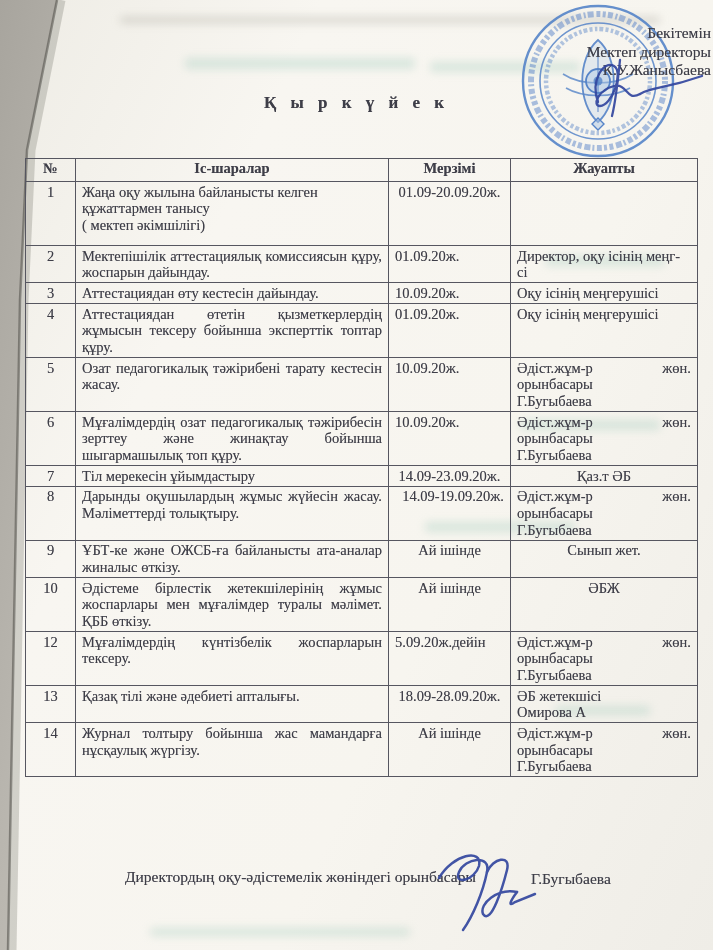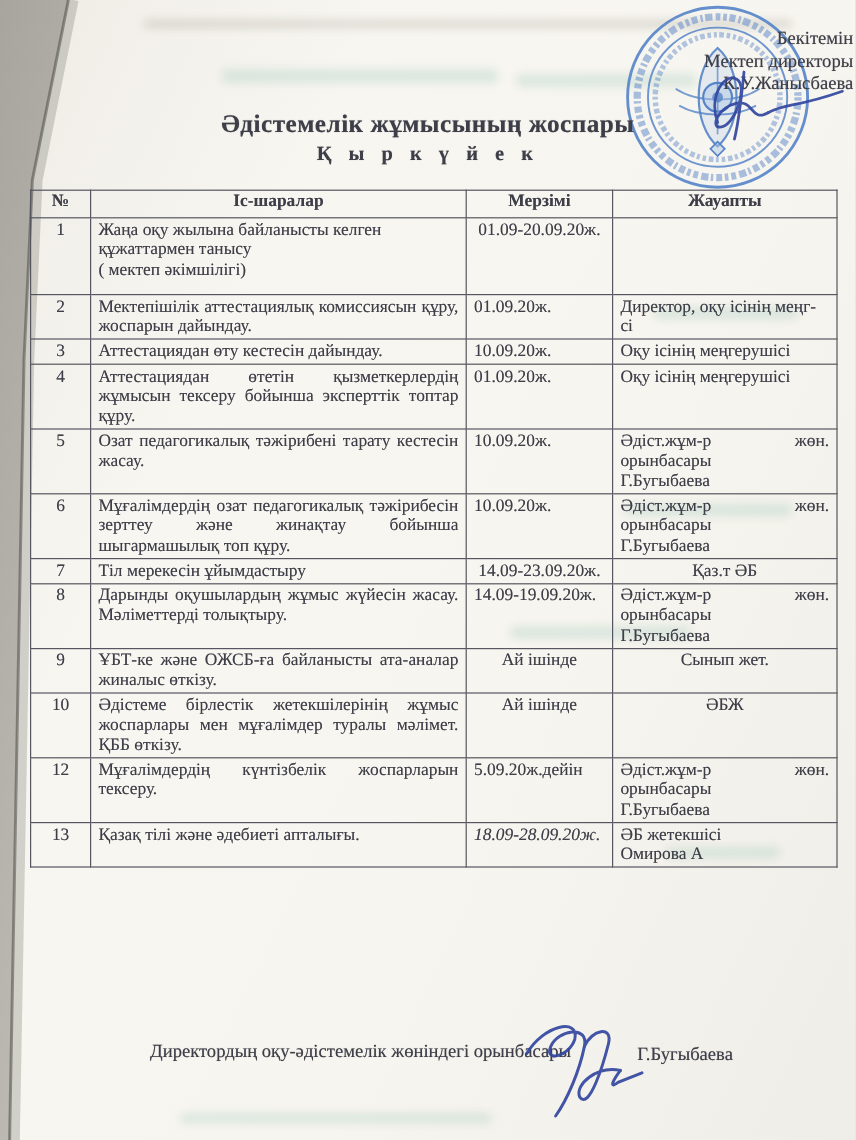--- a/index.html
+++ b/index.html
@@ -97,21 +97,20 @@
 
 <svg class="sig-top" viewBox="0 0 140 78">
   <g stroke="var(--sig)" fill="none" stroke-width="2.3" stroke-linecap="round" opacity=".92">
     <path d="M30 54 C 22 32 36 12 46 18 C 56 24 44 58 32 58 C 24 58 30 42 46 38 C 60 35 58 54 72 46"></path>
     <path d="M52 12 C 50 32 48 52 44 68"></path>
     <path d="M72 46 C 86 38 94 42 134 28"></path>
   </g>
 </svg>
 
 <div class="titles">
-  <div class="t-main">Әдістемелік жұмысының жоспары</div>
   <div class="t-month">Қ ы р к ү й е к</div>
 </div>
 
 <table class="plan">
   <colgroup>
     <col style="width:50px">
       <col style="width:313px">
       <col style="width:122px">
       <col style="width:187px">
   </colgroup>
@@ -187,21 +186,21 @@
         <td class="c-num">7</td>
         <td class="c-act"> Тіл мерекесін ұйымдастыру</td>
         <td class="c-term" style="text-align: center;">14.09-23.09.20ж.</td>
         <td class="c-resp" style="text-align: center;">
           <div>Қаз.т ӘБ</div>
         </td>
       </tr>
       <tr>
         <td class="c-num">8</td>
         <td class="c-act">Дарынды оқушылардың жұмыс жүйесін жасау. Мәліметтерді толықтыру.</td>
-        <td class="c-term" style="text-align: left;">14.09-19.09.20ж.</td>
+        <td class="c-term" style="text-align: right;">14.09-19.09.20ж.</td>
         <td class="c-resp" style="text-align: left;">
           <div class="jline">
             <span>Әдіст.жұм-р</span>
             <span>жөн.</span>
           </div>
           <div>орынбасары</div>
           <div>Г.Бугыбаева</div>
         </td>
       </tr>
       <tr>
@@ -229,24 +228,37 @@
             <span>Әдіст.жұм-р</span>
             <span>жөн.</span>
           </div>
           <div>орынбасары</div>
           <div>Г.Бугыбаева</div>
         </td>
       </tr>
       <tr>
         <td class="c-num">13</td>
         <td class="c-act">Қазақ тілі және әдебиеті апталығы.</td>
-        <td class="c-term" style="text-align: left; font-style: italic;">18.09-28.09.20ж.</td>
+        <td class="c-term" style="text-align: center;">18.09-28.09.20ж.</td>
         <td class="c-resp" style="text-align: left;">
           <div>ӘБ жетекшісі</div>
           <div>Омирова А</div>
+        </td>
+      </tr>
+      <tr>
+        <td class="c-num">14</td>
+        <td class="c-act">Журнал толтыру бойынша жас мамандарға нұсқаулық жүргізу.</td>
+        <td class="c-term" style="text-align: center;">Ай ішінде</td>
+        <td class="c-resp" style="text-align: left;">
+          <div class="jline">
+            <span>Әдіст.жұм-р</span>
+            <span>жөн.</span>
+          </div>
+          <div>орынбасары</div>
+          <div>Г.Бугыбаева</div>
         </td>
       </tr>
     </tbody>
 </table>
 
 <div class="footer">
   <span class="footer-label">Директордың оқу-әдістемелік жөніндегі орынбасары</span>
   <svg class="sig-bottom" viewBox="0 0 125 105">
     <g stroke="var(--sig)" fill="none" stroke-width="2.5" stroke-linecap="round" opacity=".92">
       <path d="M14 44 C 28 20 58 14 54 32 C 50 46 28 52 34 38 C 40 24 66 20 62 38 C 58 58 48 82 38 96"></path>

